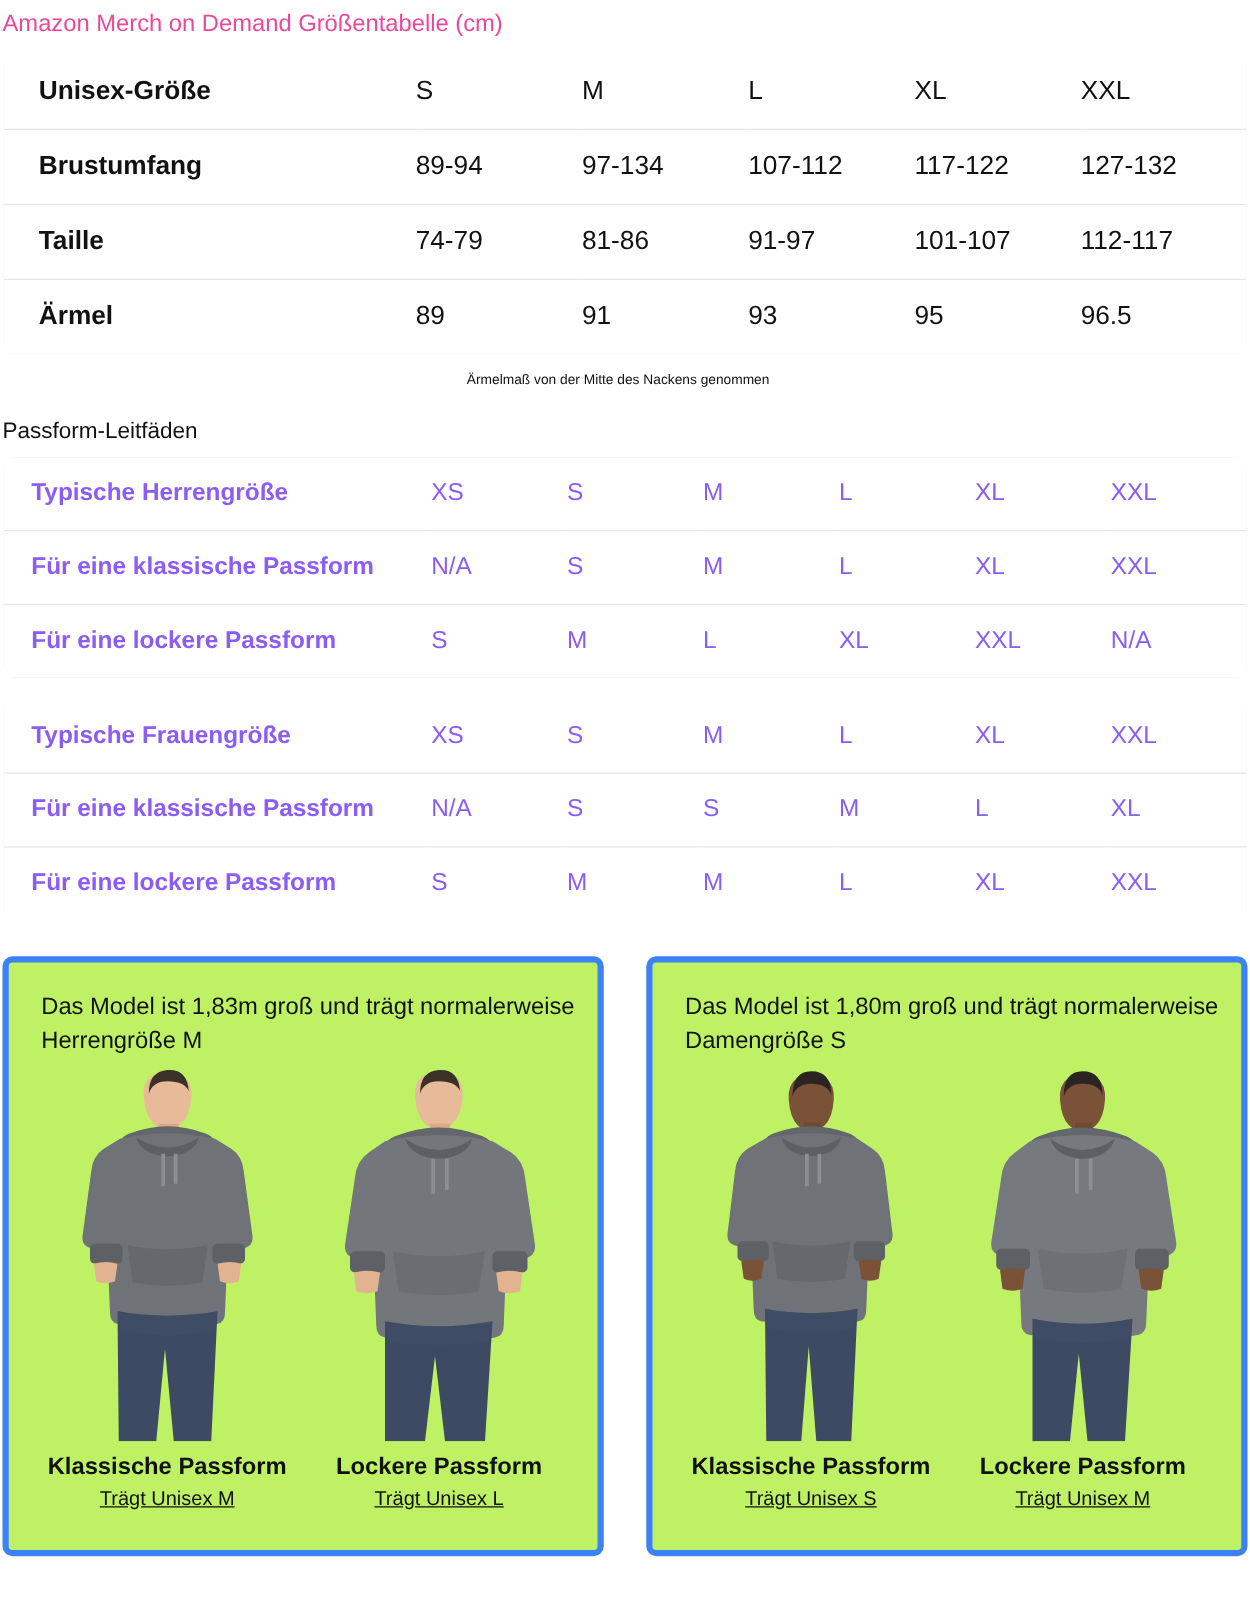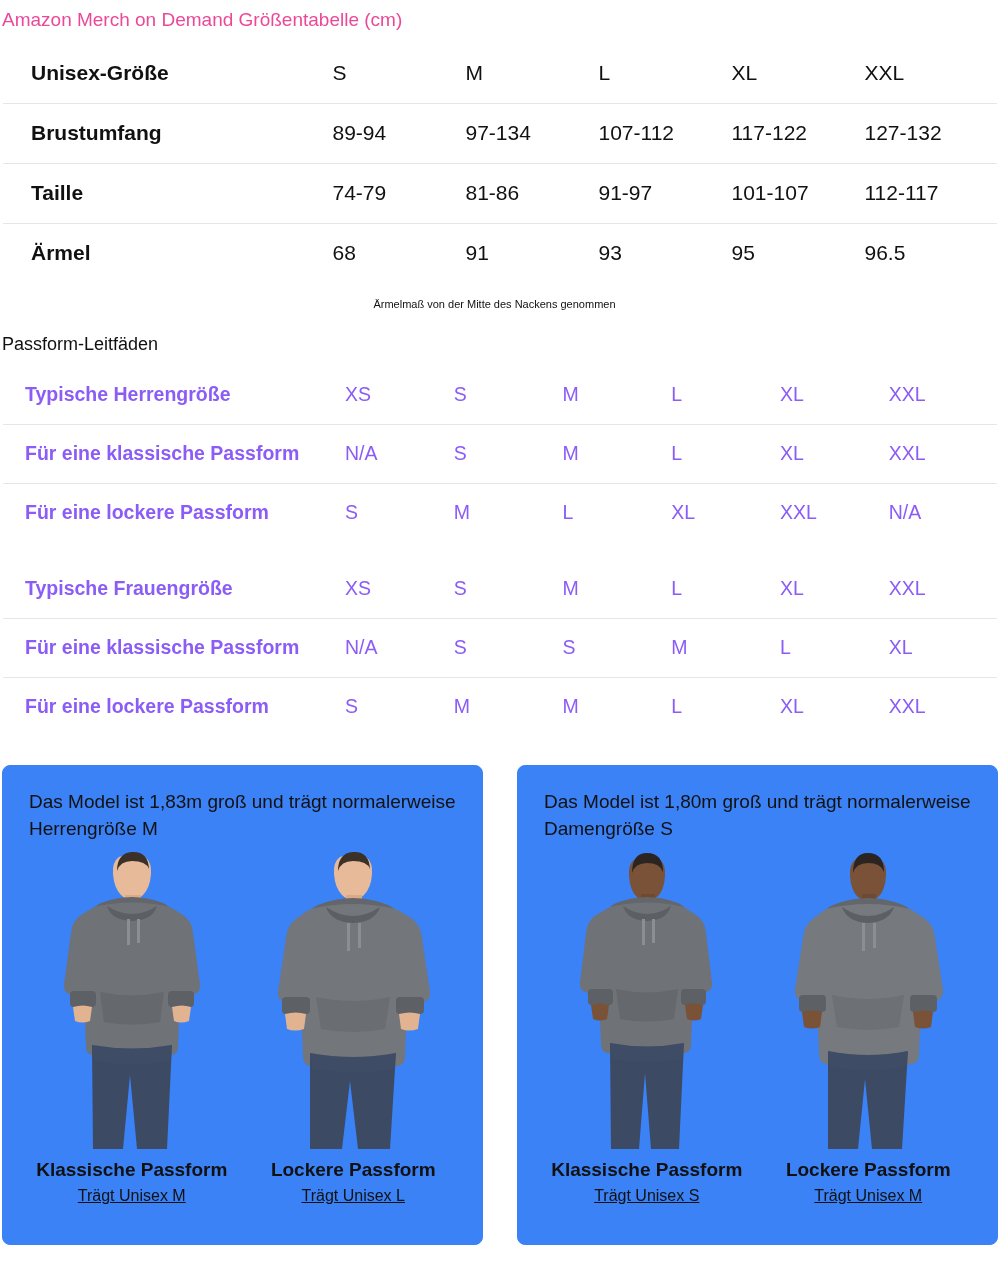--- a/index.html
+++ b/index.html
@@ -92,24 +92,24 @@
 
   
   .cards {
     display: flex;
     gap: 34px;
     margin: 28px auto 0 auto;
     width: 996px;
   }
   .card {
     flex: 1 1 0;
-    border: 1px solid #3b82f6;
+    border: 5px solid #3b82f6;
     border-radius: 8px;
     padding: 22px 18px 10px 18px;
-    background: #3b82f6;
+    background: #bef264;
     min-height: 480px;
   }
   .card-head {
     font-size: 19px;
     line-height: 1.45;
     color: #111;
     padding-left: 8px;
     margin-bottom: 6px;
   }
   .figs {
@@ -159,21 +159,21 @@
       <tr>
         <td class="rowhead">Taille</td>
         <td class="c1">74-79</td>
         <td class="c2">81-86</td>
         <td class="c3">91-97</td>
         <td class="c4">101-107</td>
         <td class="c5">112-117</td>
       </tr>
       <tr>
         <td class="rowhead">Ärmel</td>
-        <td class="c1">68</td>
+        <td class="c1">89</td>
         <td class="c2">91</td>
         <td class="c3">93</td>
         <td class="c4">95</td>
         <td class="c5">96.5</td>
       </tr>
     </tbody>
   </table>
 
   <div class="note">Ärmelmaß von der Mitte des Nackens genommen</div>
 

